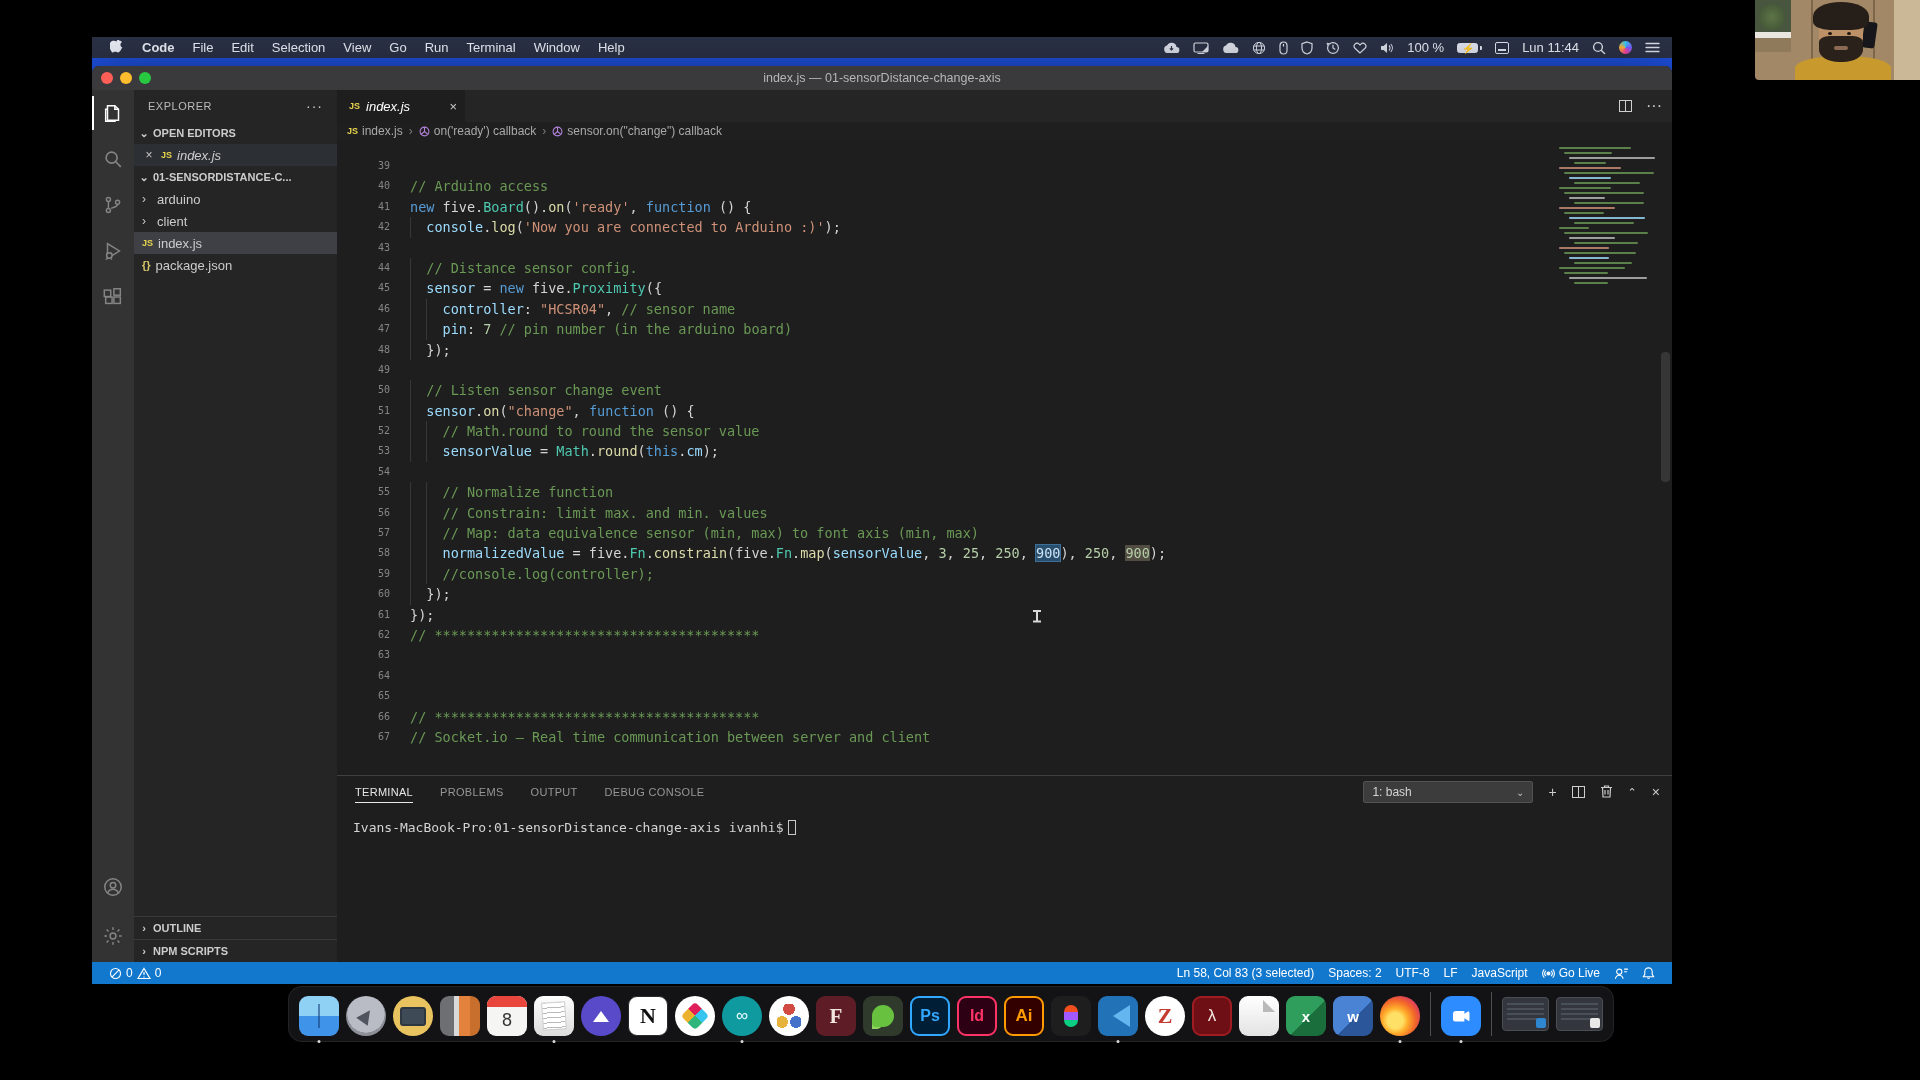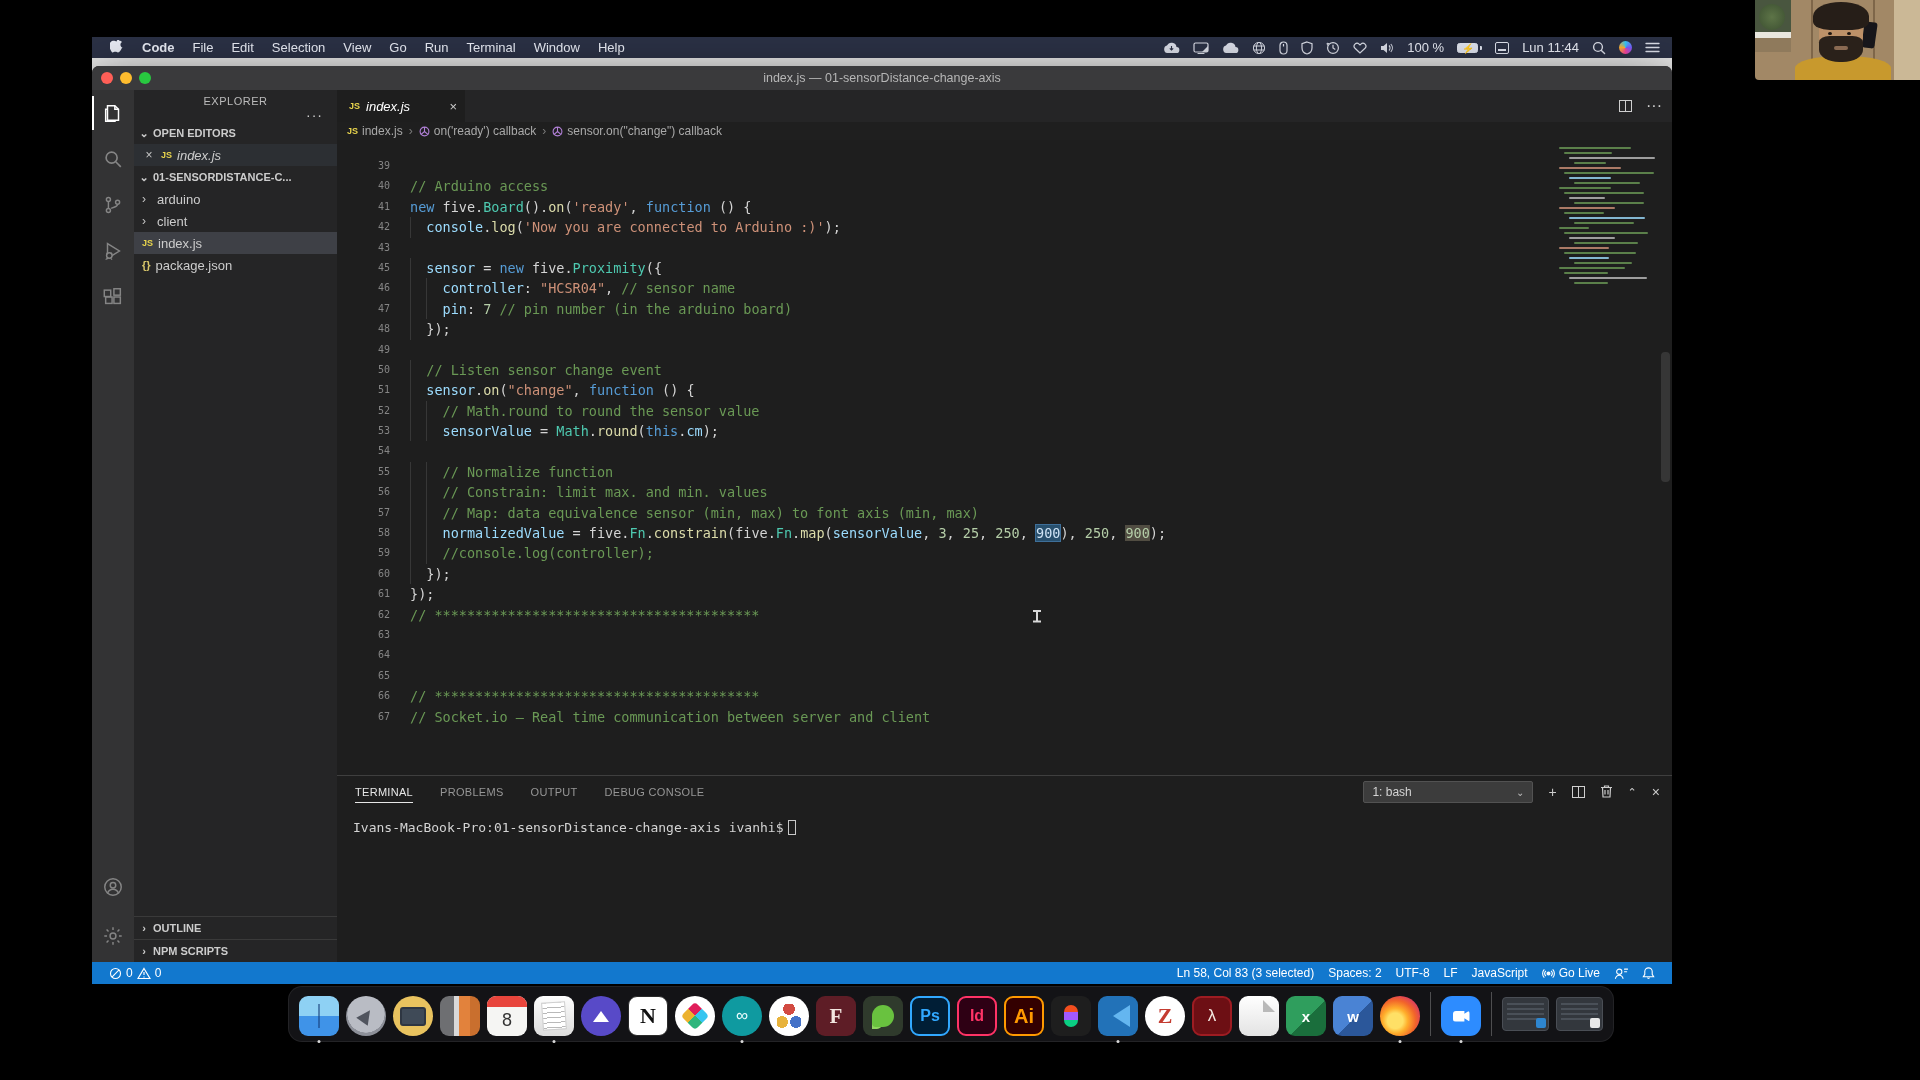--- a/index.html
+++ b/index.html
@@ -1,21 +1,21 @@
 <!DOCTYPE html>
 <html><head>
 <meta charset="utf-8">
 <style>
   html,body{margin:0;padding:0;background:#000;width:1920px;height:1080px;overflow:hidden;
     font-family:"Liberation Sans",sans-serif;-webkit-font-smoothing:antialiased;}
   *{box-sizing:border-box;}
   #stage{position:absolute;inset:0;background:#000;}
 
   
-  #desktop{position:absolute;left:92px;top:37px;width:1580px;height:862px;background:#e5e5e5;}
+  #desktop{position:absolute;left:92px;top:37px;width:1580px;height:862px;background:#1d4ed8;}
 
   
   #menubar{position:absolute;left:0;top:0;width:100%;height:21px;background:#2b3145;
     display:flex;align-items:center;color:#e9ecf5;font-size:13px;}
   #menubar .left{display:flex;align-items:center;gap:0;}
   .apple{margin:0 10px 0 18px;display:flex;align-items:center;}
   .mb-item{padding:0 9px;white-space:nowrap;}
   .mb-item.first{font-weight:bold;}
   #menubar .right{margin-left:auto;display:flex;align-items:center;gap:13px;padding-right:12px;}
   #menubar .right svg{display:block;opacity:.92;}
@@ -43,21 +43,21 @@
   
   #activitybar{width:42px;background:#333334;display:flex;flex-direction:column;align-items:center;flex:0 0 auto;}
   .ab-icon{width:42px;height:46px;display:flex;align-items:center;justify-content:center;color:#858585;position:relative;}
   .ab-icon.active{color:#fff;}
   .ab-icon.active:before{content:"";position:absolute;left:0;top:6px;bottom:6px;width:2px;background:#fff;}
   .ab-spacer{flex:1;}
   .ab-icon svg{display:block;}
 
   
   #sidebar{width:203px;background:#252526;color:#cccccc;flex:0 0 auto;display:flex;flex-direction:column;font-size:13px;position:relative;}
-  #sb-header{height:32px;display:flex;align-items:center;padding:5px 14px;color:#bbbbbb;font-size:11px;letter-spacing:.5px;flex-direction:column;}
+  #sb-header{height:32px;display:flex;align-items:center;padding:16px 14px;color:#bbbbbb;font-size:11px;letter-spacing:.5px;}
   #sb-header .dots{margin-left:auto;color:#cccccc;font-size:14px;letter-spacing:1px;}
   .sb-sect{height:22px;display:flex;align-items:center;font-size:11px;font-weight:bold;color:#cccccc;padding:0 4px;gap:3px;}
   .chev{display:inline-block;width:12px;text-align:center;color:#cccccc;font-size:11px;}
   .sb-row{height:22px;display:flex;align-items:center;padding-left:8px;gap:5px;white-space:nowrap;}
   .sb-row .close{width:14px;color:#c5c5c5;font-size:12px;text-align:center;}
   .js-badge{font-size:9px;font-weight:bold;color:#e8d44d;background:transparent;line-height:10px;}
   .fold-chev{color:#c5c5c5;font-size:12px;width:10px;display:inline-block;}
   .brace-badge{color:#d8c66a;font-size:11px;font-weight:bold;}
   .sb-row.sel{background:#3e4046;}
   .sb-row.oe{background:#2c2f33;}
@@ -150,21 +150,21 @@
   .ic-processing{background:#fff;border-radius:50%;}
   .ic-processing:after{content:"";width:24px;height:24px;background:
      radial-gradient(circle 6px at 12px 5px,#d24b42 95%,transparent),
      radial-gradient(circle 6px at 5px 18px,#e8b33c 95%,transparent),
      radial-gradient(circle 6px at 19px 18px,#4472c8 95%,transparent);}
   .ic-fontlab{background:#5e1d26;color:#f2e6e0;font-family:"Liberation Serif",serif;font-size:21px;}
   .ic-glyphs{background:#2f3a2c;}
   .ic-glyphs:after{content:"";width:22px;height:22px;border-radius:50% 50% 50% 4px;background:#69c23f;box-shadow:-6px 8px 0 -6px #8fd65f;}
   .ic-photoshop{background:#001E36;color:#31A8FF;border:2px solid #31A8FF;font-size:16px;}
   .ic-indesign{background:#2E0014;color:#FF3366;border:2px solid #FF3366;font-size:16px;}
-  .ic-illustrator{background:#330000;color:#FF9A00;border:2px solid #FF9A00;font-size:20px;}
+  .ic-illustrator{background:#330000;color:#FF9A00;border:2px solid #FF9A00;font-size:17px;}
   .ic-figma{background:#1e1e1e;}
   .ic-figma:after{content:"";width:14px;height:22px;background:
      linear-gradient(180deg,#F24E1E 0 33%,#A259FF 33% 66%,#0ACF83 66% 100%);border-radius:7px;}
   .ic-vscode{background:#2272b8;}
   .ic-vscode:after{content:"";width:0;height:0;border-top:11px solid transparent;border-bottom:11px solid transparent;border-left:17px solid #64b6f0;transform:rotate(180deg);margin-right:-6px;}
   .ic-zotero{background:#fff;border-radius:50%;color:#c43c31;font-family:"Liberation Serif",serif;font-size:22px;}
   .ic-acrobat{background:#6d0f14;border:2px solid #9e1c22;color:#f3e9e2;font-size:17px;font-weight:normal;}
   .ic-libreoffice{background:linear-gradient(180deg,#ffffff,#e3e3e3);}
   .ic-libreoffice:after{content:"";position:absolute;right:4px;top:4px;width:12px;height:12px;background:#b9b9b9;clip-path:polygon(0 0,100% 100%,0 100%);}
   .ic-excel{background:linear-gradient(135deg,#2f9e5d 0 55%,#1a6e3c 55% 100%);color:#fff;}
@@ -444,20 +444,21 @@
               </span>
             </div>
 
           <div id="editor">
             <div id="code-lines">
                 <div class="cl"><span class="num">39</span><span class="ctext"></span></div>
                 <div class="cl"><span class="num">40</span><span class="ctext"><span class="cm">// Arduino access</span></span></div>
                 <div class="cl"><span class="num">41</span><span class="ctext"><span class="k">new</span><span class="p"> five.</span><span class="cls">Board</span><span class="p">().</span><span class="fn">on</span><span class="p">(</span><span class="str">'ready'</span><span class="p">, </span><span class="k">function</span><span class="p"> () {</span></span></div>
                 <div class="cl"><span class="num">42</span><span class="ctext"><span class="g"></span><span class="v">console</span><span class="p">.</span><span class="fn">log</span><span class="p">(</span><span class="str">'Now you are connected to Arduino :)'</span><span class="p">);</span></span></div>
                 <div class="cl"><span class="num">43</span><span class="ctext"></span></div>
+                <div class="cl"><span class="num">44</span><span class="ctext"><span class="g"></span><span class="cm">// Distance sensor config.</span></span></div>
                 <div class="cl"><span class="num">45</span><span class="ctext"><span class="g"></span><span class="v">sensor</span><span class="p"> = </span><span class="k">new</span><span class="p"> five.</span><span class="cls">Proximity</span><span class="p">({</span></span></div>
                 <div class="cl"><span class="num">46</span><span class="ctext"><span class="g"></span><span class="g"></span><span class="v">controller</span><span class="p">: </span><span class="str">"HCSR04"</span><span class="p">, </span><span class="cm">// sensor name</span></span></div>
                 <div class="cl"><span class="num">47</span><span class="ctext"><span class="g"></span><span class="g"></span><span class="v">pin</span><span class="p">: </span><span class="n">7</span><span class="p"> </span><span class="cm">// pin number (in the arduino board)</span></span></div>
                 <div class="cl"><span class="num">48</span><span class="ctext"><span class="g"></span><span class="p">});</span></span></div>
                 <div class="cl"><span class="num">49</span><span class="ctext"></span></div>
                 <div class="cl"><span class="num">50</span><span class="ctext"><span class="g"></span><span class="cm">// Listen sensor change event</span></span></div>
                 <div class="cl"><span class="num">51</span><span class="ctext"><span class="g"></span><span class="v">sensor</span><span class="p">.</span><span class="fn">on</span><span class="p">(</span><span class="str">"change"</span><span class="p">, </span><span class="k">function</span><span class="p"> () {</span></span></div>
                 <div class="cl"><span class="num">52</span><span class="ctext"><span class="g"></span><span class="g"></span><span class="cm">// Math.round to round the sensor value</span></span></div>
                 <div class="cl"><span class="num">53</span><span class="ctext"><span class="g"></span><span class="g"></span><span class="v">sensorValue</span><span class="p"> = </span><span class="cls">Math</span><span class="p">.</span><span class="fn">round</span><span class="p">(</span><span class="k">this</span><span class="p">.</span><span class="v">cm</span><span class="p">);</span></span></div>
                 <div class="cl"><span class="num">54</span><span class="ctext"></span></div>

